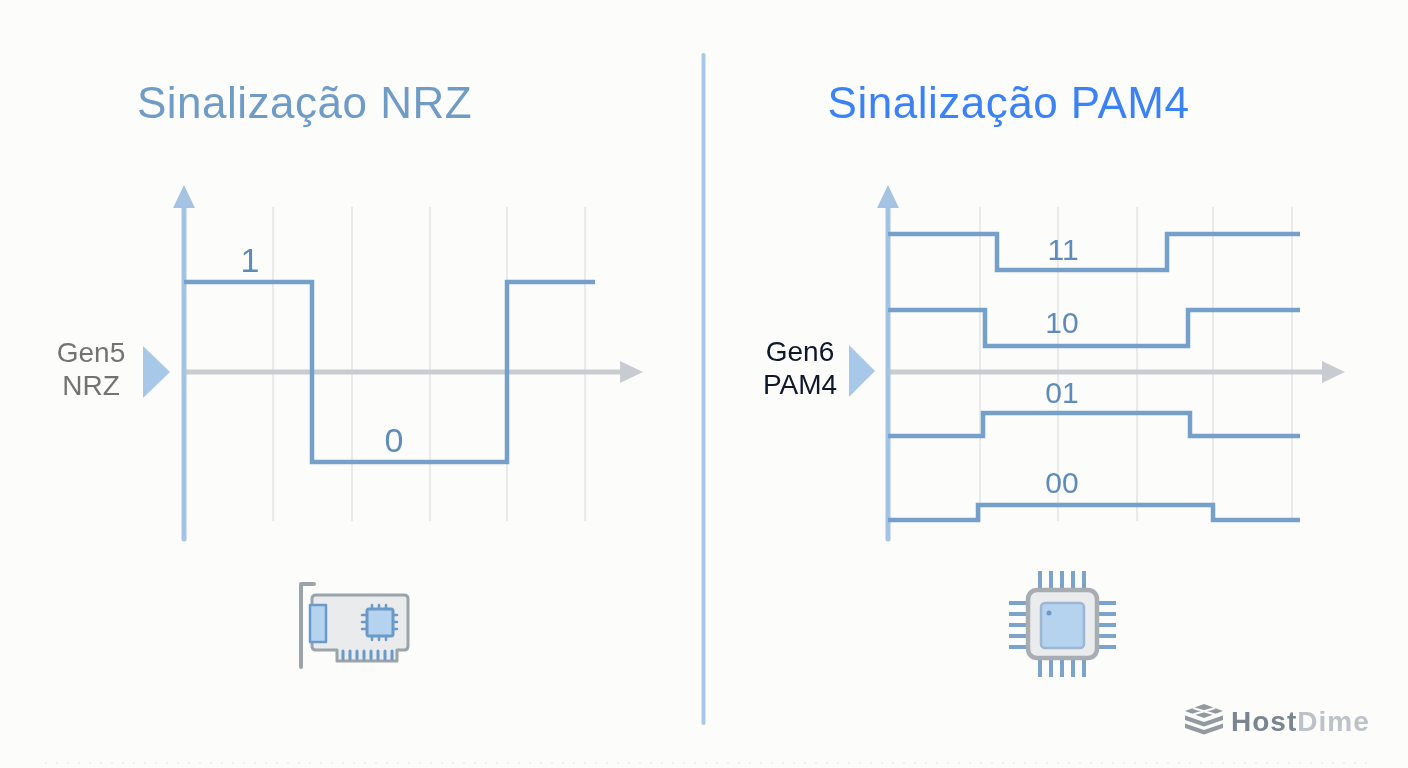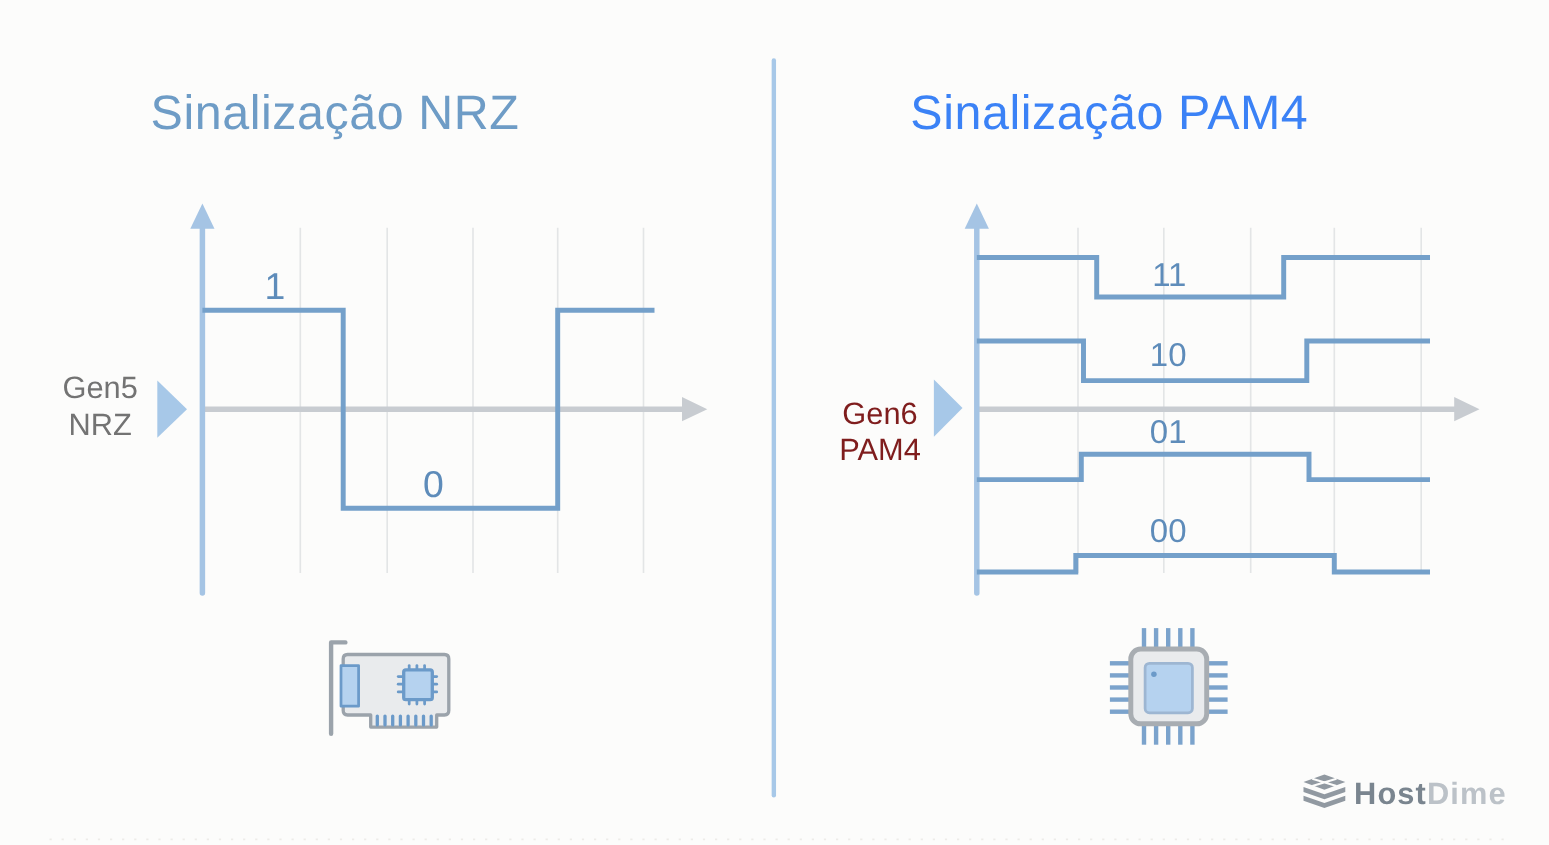--- a/index.html
+++ b/index.html
@@ -32,21 +32,21 @@
 
 <div class="canvas">
 
   <div class="panel-title left" style="color: rgb(110, 156, 198);">Sinalização NRZ</div>
   <div class="panel-title right" style="color: #3b82f6;">Sinalização PAM4</div>
 
   <div class="gen-label left" style="color: #737373;">
     <div>Gen5</div>
     <div>NRZ</div>
   </div>
-  <div class="gen-label right" style="color: #7f1d1d; margin-top: 24px;">
+  <div class="gen-label right" style="color: #0f172a;">
     <div>Gen6</div>
     <div>PAM4</div>
   </div>
 
   <svg id="diagram" width="1408" height="768" viewBox="0 0 1408 768">
 
     <g>
         <line x1="273" y1="207" x2="273" y2="521" stroke="#e3e5e6" stroke-width="1.5"></line>
         <line x1="352" y1="207" x2="352" y2="521" stroke="#e3e5e6" stroke-width="1.5"></line>
         <line x1="430" y1="207" x2="430" y2="521" stroke="#e3e5e6" stroke-width="1.5"></line>

